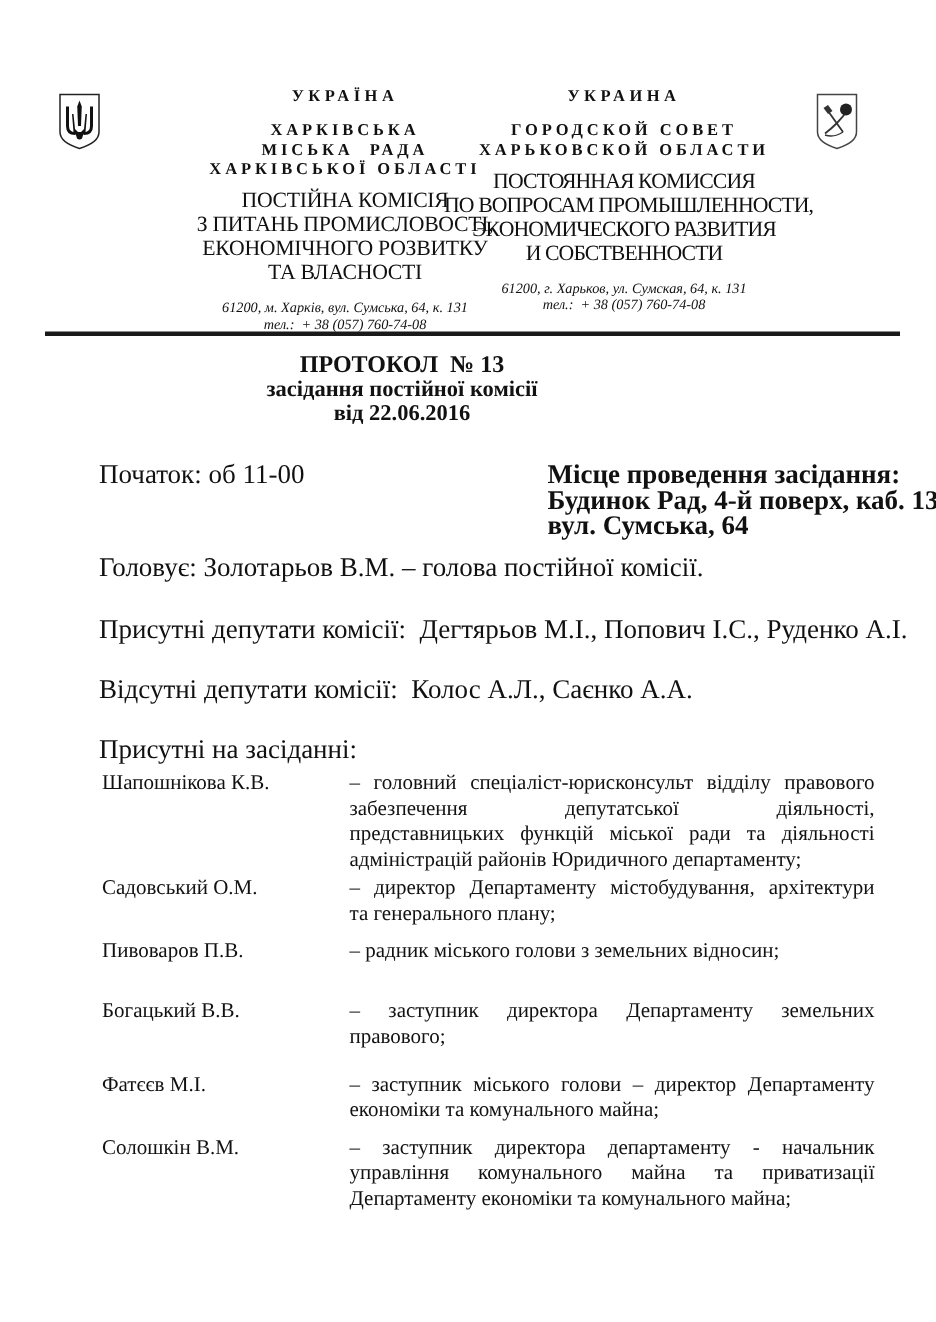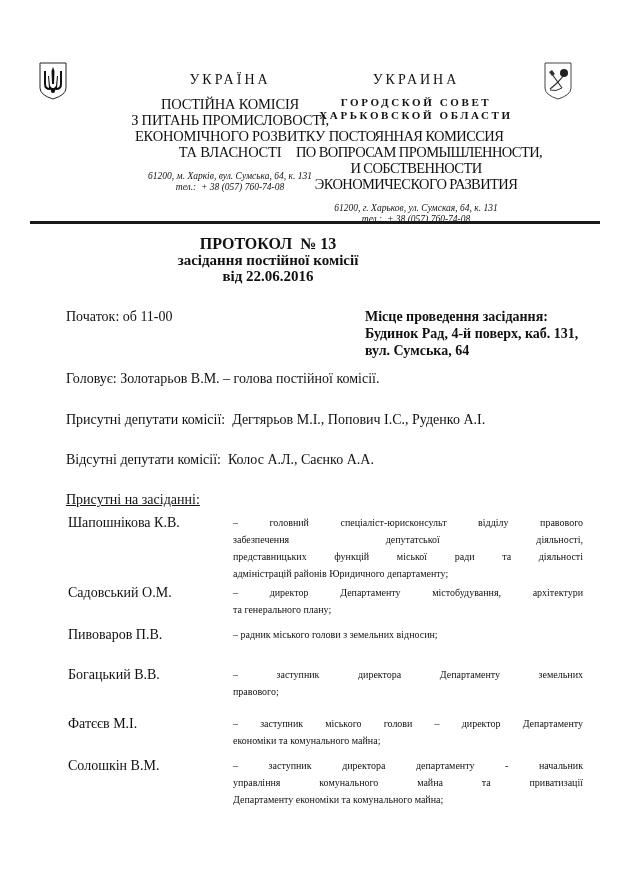--- a/index.html
+++ b/index.html
@@ -21,26 +21,25 @@
     .hdr-col {
       position: absolute;
       top: 58px;
       width: 240px;
       text-align: center;
     }
     .hdr-left { left: 110px; }
     .hdr-right { left: 296px; }
 
     .country {
-      font-weight: normal;
-      font-size: 14px;
+      font-weight: bold;
+      font-size: 11px;
       letter-spacing: 3px;
       line-height: 13px;
       margin-bottom: 10px;
-      margin-top: 15px;
     }
     .council {
       font-weight: bold;
       font-size: 11px;
       letter-spacing: 2.6px;
       line-height: 13px;
     }
     .committee {
       margin-top: 6px;
       font-size: 14.5px;
@@ -83,45 +82,45 @@
       width: 536px;
       text-align: center;
       font-weight: bold;
       font-size: 15px;
       line-height: 16px;
     }
     .title-main { font-size: 16px; }
 
     
     .body-text {
-      font-size: 14px;
+      font-size: 18px;
       line-height: 17px;
       white-space: nowrap;
     }
     .start { left: 66px; top: 308px; }
     .place { left: 365px; top: 308px; font-weight: bold; }
 
     .line { left: 66px; }
     .chair { top: 370px; }
     .present { top: 411px; }
     .absent { top: 451px; }
-    .attending { top: 491px; text-decoration: underline; }
+    .attending { top: 491px; }
 
     .attendee-name {
       position: absolute;
       left: 68px;
       font-size: 14px;
       line-height: 17px;
       white-space: nowrap;
     }
     .attendee-desc {
       position: absolute;
       left: 233px;
       width: 350px;
-      font-size: 10px;
+      font-size: 14px;
       line-height: 17px;
       text-align: justify;
       font-family: Liberation Serif, serif;
     }
     .attendee-desc span.dl {
       display: block;
       text-align: justify;
       text-align-last: justify;
     }
     .attendee-desc span.dl.last {
@@ -148,20 +147,25 @@
     <path d="M6 27 Q10 24 14 20 Q18 16 22 10" stroke="#333" stroke-width="1.2" fill="none"></path>
     <path d="M8 12 L18 26" stroke="#333" stroke-width="1.2" fill="none"></path>
     <circle cx="20" cy="11" r="4" fill="#222"></circle>
     <path d="M5 10 L8 8 L11 12 L8 14 Z" fill="#333"></path>
     <path d="M6 28 Q12 30 18 26" stroke="#333" stroke-width="1" fill="none"></path>
   </svg>
 </div>
 
 <div class="hdr-col hdr-left">
   <div class="country">УКРАЇНА</div>
+  <div class="council">
+    <div>ХАРКІВСЬКА</div>
+    <div style="white-space:pre">МІСЬКА  РАДА</div>
+    <div>ХАРКІВСЬКОЇ ОБЛАСТІ</div>
+  </div>
   <div class="committee">
     <div>ПОСТІЙНА КОМІСІЯ</div>
     <div>З ПИТАНЬ ПРОМИСЛОВОСТІ,</div>
     <div>ЕКОНОМІЧНОГО РОЗВИТКУ</div>
     <div>ТА ВЛАСНОСТІ</div>
   </div>
   <div class="addr">
     <div>61200, м. Харків, вул. Сумська, 64, к. 131</div>
     <div style="white-space:pre">тел.:  + 38 (057) 760-74-08</div>
   </div>
@@ -169,22 +173,22 @@
 
 <div class="hdr-col hdr-right">
   <div class="country">УКРАИНА</div>
   <div class="council">
     <div>ГОРОДСКОЙ СОВЕТ</div>
     <div>ХАРЬКОВСКОЙ ОБЛАСТИ</div>
   </div>
   <div class="committee">
     <div>ПОСТОЯННАЯ КОМИССИЯ</div>
     <div>ПО ВОПРОСАМ ПРОМЫШЛЕННОСТИ,</div>
+    <div>ЭКОНОМИЧЕСКОГО РАЗВИТИЯ</div>
     <div>И СОБСТВЕННОСТИ</div>
-    <div>ЭКОНОМИЧЕСКОГО РАЗВИТИЯ</div>
   </div>
   <div class="addr">
     <div>61200, г. Харьков, ул. Сумская, 64, к. 131</div>
     <div style="white-space:pre">тел.:  + 38 (057) 760-74-08</div>
   </div>
 </div>
 
 <div class="rule"></div>
 
 <div class="title-block">

